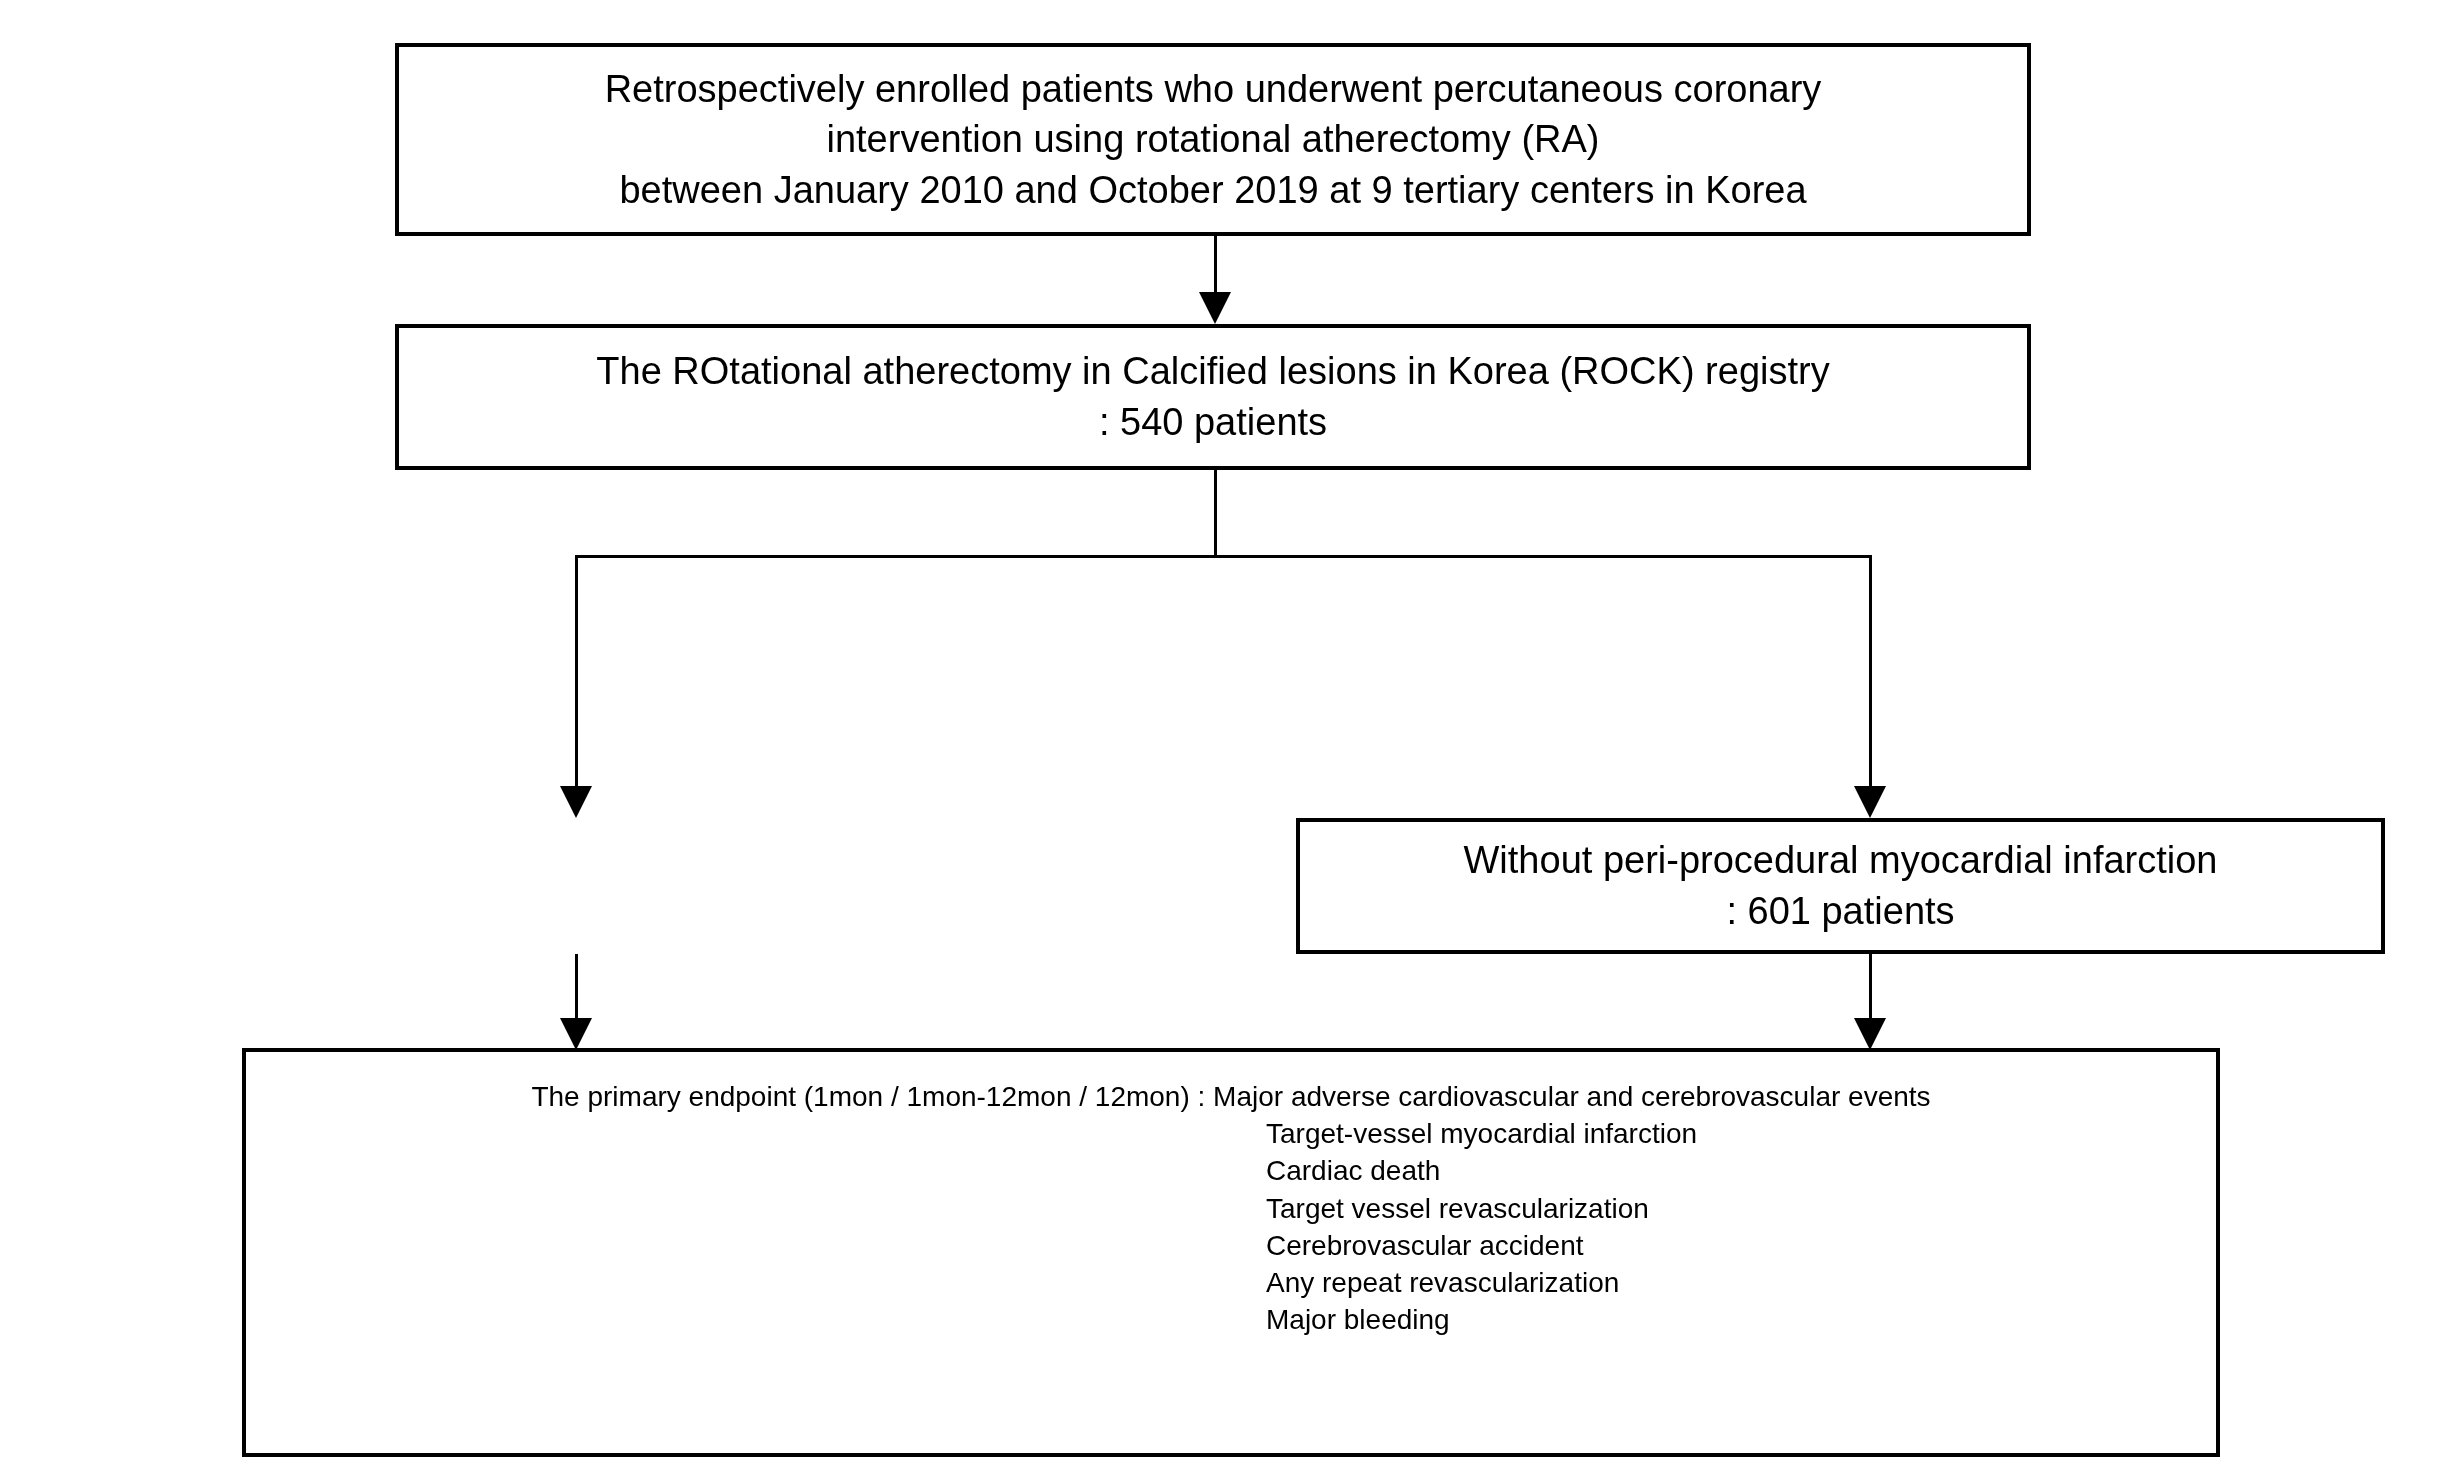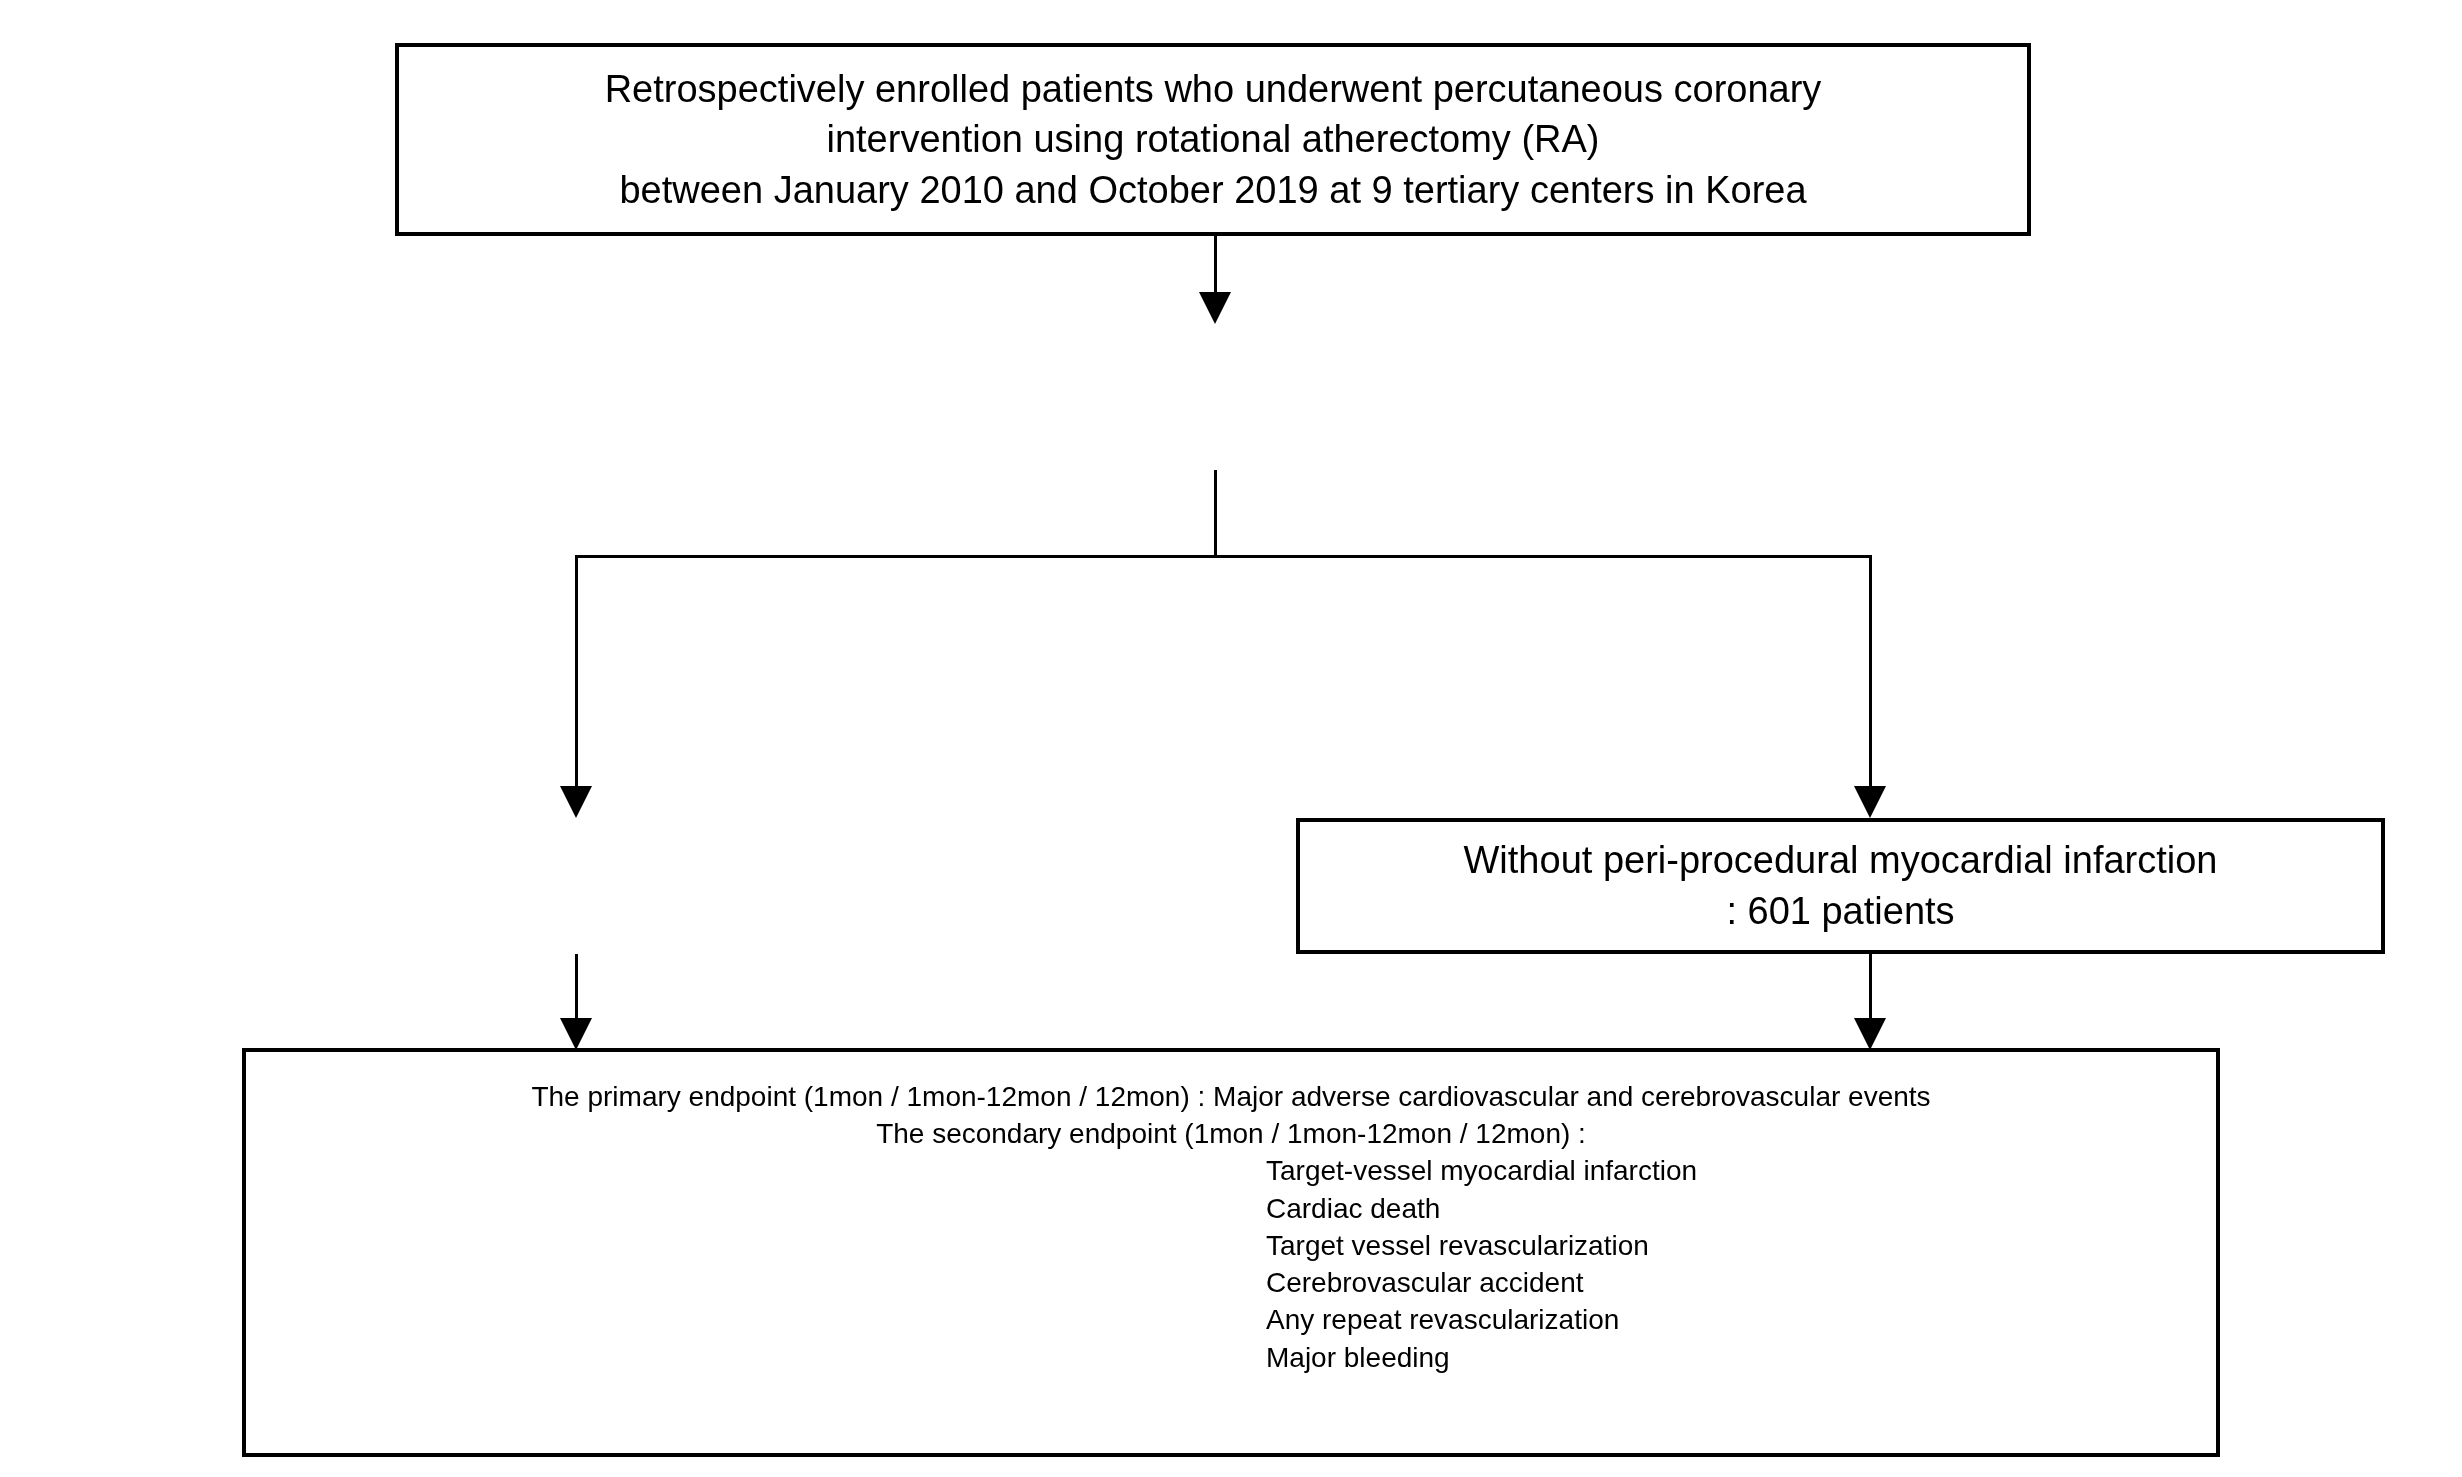--- a/index.html
+++ b/index.html
@@ -151,20 +151,24 @@
 
   <div class="flow-box" id="box-enrollment">
     <span class="line">Retrospectively enrolled patients who underwent percutaneous coronary</span>
     <span class="line">intervention using rotational atherectomy (RA)</span>
     <span class="line">between January 2010 and October 2019 at 9 tertiary centers in Korea</span>
   </div>
 
   <div class="vline" id="arrow1-stem"></div>
   <div class="arrowhead" id="arrow1-head"></div>
 
+  <div class="flow-box" id="box-registry">
+    <span class="line">The ROtational atherectomy in Calcified lesions in Korea (ROCK) registry</span>
+    <span class="line">: 540 patients</span>
+  </div>
 
   <div class="vline" id="split-stem"></div>
   <div class="hline" id="split-bar"></div>
 
   <div class="vline" id="branch-left-stem"></div>
   <div class="arrowhead" id="branch-left-head"></div>
 
   <div class="vline" id="branch-right-stem"></div>
   <div class="arrowhead" id="branch-right-head"></div>
 
@@ -175,21 +179,20 @@
   </div>
 
   <div class="vline" id="arrow-left2-stem"></div>
   <div class="arrowhead" id="arrow-left2-head"></div>
 
   <div class="vline" id="arrow-right2-stem"></div>
   <div class="arrowhead" id="arrow-right2-head"></div>
 
   <div class="flow-box" id="box-endpoints">
     <span class="ep-head">The primary endpoint (1mon / 1mon-12mon / 12mon) : Major adverse cardiovascular and cerebrovascular events</span>
-    <span class="ep-head">The secondary endpoint (1mon / 1mon-12mon / 12mon) :</span>
     <ul class="ep-list">
       <li>Target-vessel myocardial infarction</li>
       <li>Cardiac death</li>
       <li>Target vessel revascularization</li>
       <li>Cerebrovascular accident</li>
       <li>Any repeat revascularization</li>
       <li>Major bleeding</li>
     </ul>
   </div>
 

